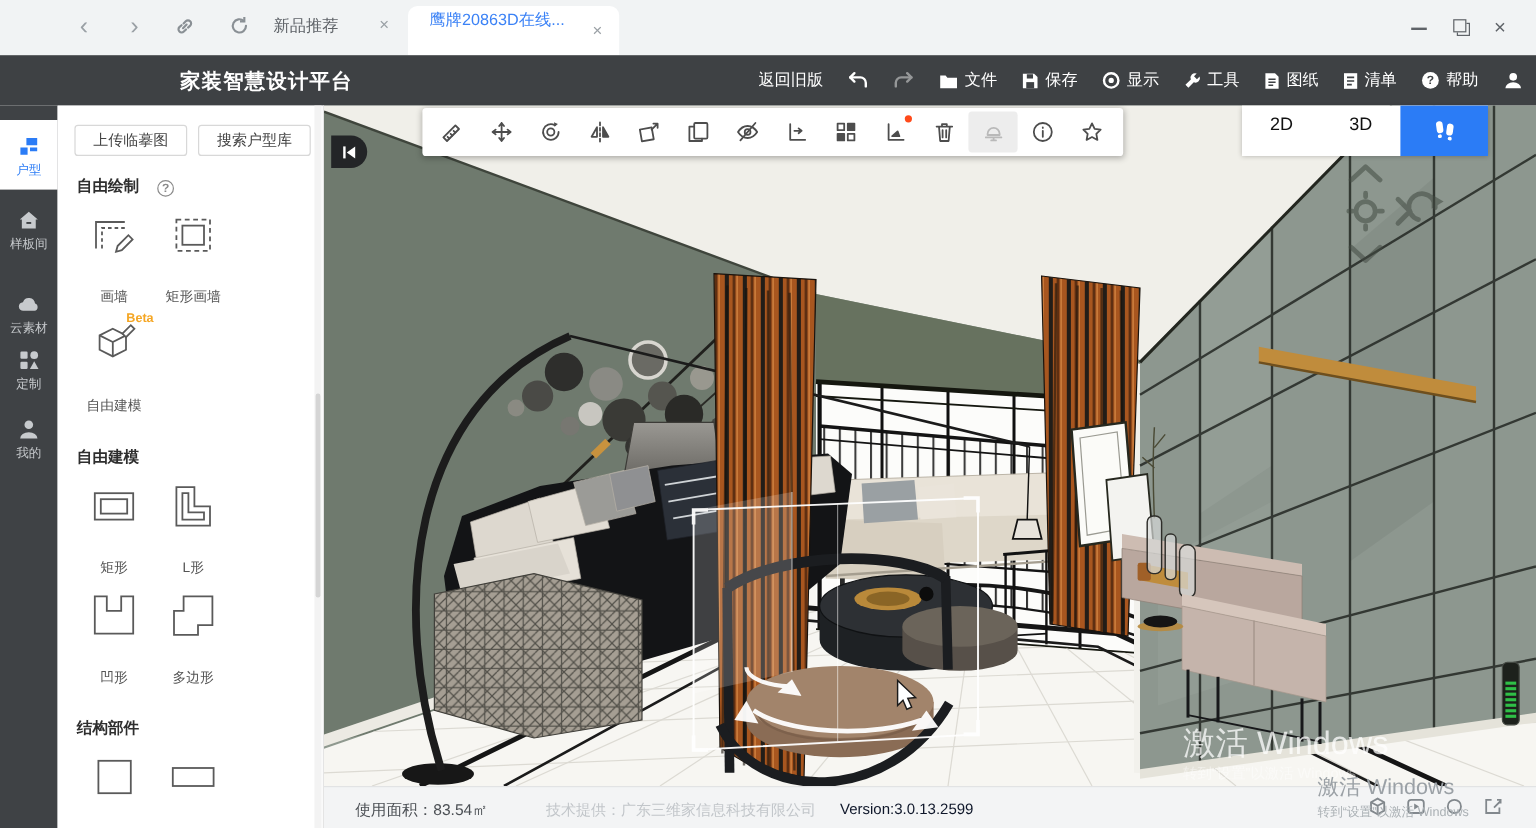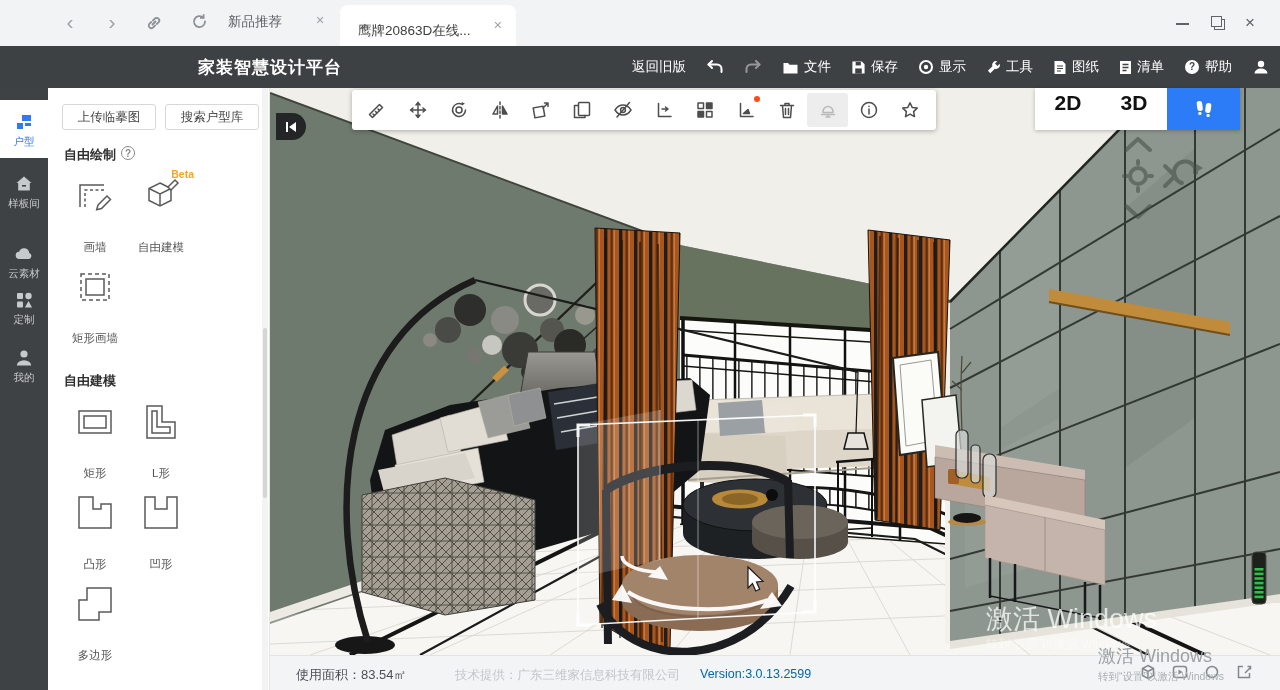--- a/index.html
+++ b/index.html
@@ -6,59 +6,59 @@
   html,body { width:1280px; height:690px; }
   body { font-family:"Liberation Sans", sans-serif; background:#fff; position:relative; overflow:hidden; }
   #root { position:absolute; inset:0; width:1280px; height:690px; }
 
   
   .browser-bar { position:absolute; left:0; top:0; width:1280px; height:46px; background:#f1f3f4; }
   .nav-ico { position:absolute; top:10px; color:#9aa0a5; font-size:21px; line-height:24px; width:24px; text-align:center; cursor:default; }
   .tab1 { position:absolute; left:185px; top:13px; font-size:13.5px; color:#5f6368; }
   .tab1-close { position:absolute; left:316px; top:12px; color:#9aa0a5; font-size:14px; }
   .tab2 { position:absolute; left:340px; top:5px; width:176px; height:41px; background:#fff; border-radius:8px 8px 0 0; }
-  .tab2-label { position:absolute; left:18px; top:17px; font-size:13.5px; color:#404040; }
+  .tab2-label { position:absolute; left:18px; top:3px; font-size:13.5px; color:#3b82f6; }
   .tab2-close { position:absolute; right:14px; top:12px; color:#9aa0a5; font-size:14px; }
   .win-btn { position:absolute; top:13px; width:20px; height:20px; }
   .win-min { left:1173px; } .win-min::after{ content:""; position:absolute; left:3px; top:10px; width:13px; height:2px; background:#5f6368;}
   .win-max { left:1207px; }
   .win-max i { position:absolute; left:4px; top:3px; width:11px; height:11px; border:1.6px solid #5f6368; background:#f1f3f4;}
   .win-max i.b { left:7px; top:6px; }
   .win-close { left:1240px; color:#5f6368; font-size:17px; text-align:center; line-height:20px;}
 
   
   .app-header { position:absolute; left:0; top:46px; width:1280px; height:42px; background:#3e4144; color:#fff; }
   .brand { position:absolute; left:14px; top:5px; }
   .brand-row { display:flex; align-items:center; gap:7px; }
   .brand-name { font-size:16px; font-weight:bold; letter-spacing:.5px;}
   .brand-sep { width:1px; height:14px; background:#8a8f93; }
   .brand-prod { font-size:14px; font-weight:bold; }
   .brand-sub { font-size:7.5px; color:#9aa0a6; margin-top:1px; letter-spacing:.2px;}
-  .app-title { position:absolute; left:150px; top:10px; font-size:17px; font-weight:bold; letter-spacing:1px;margin-left:48px; }
+  .app-title { position:absolute; left:150px; top:10px; font-size:17px; font-weight:bold; letter-spacing:1px; }
   .hmenu { position:absolute; right:10px; top:0; height:42px; display:flex; align-items:center; gap:20px; }
   .hmenu-item { display:flex; align-items:center; gap:5px; font-size:13.5px; color:#fff; cursor:default; }
   .hmenu-item svg { display:block; }
   .back-old { font-size:13.5px; }
   .dim { opacity:.45; }
 
   
   .rail { position:absolute; left:0; top:88px; width:48px; height:602px; background:#3f4245; }
   .rail-item { position:absolute; left:0; width:48px; text-align:center; color:#c7cacd; }
   .rail-item .ri-label { font-size:10.5px; margin-top:3px; }
   .rail-item svg { display:block; margin:0 auto; }
   .rail-item.active { background:#fff; color:#2b7cf6; padding-top:12px; height:58px; }
   .rail-item.active .ri-label{ color:#2b7cf6; }
 
   
   .panel { position:absolute; left:48px; top:88px; width:222px; height:602px; background:#fff; border-right:1px solid #e4e4e4; padding:16px 10px 0 14px; }
   .panel-scroll { position:absolute; right:1px; top:0; width:6px; height:602px; background:#f3f3f3; }
   .panel-scroll i { position:absolute; left:1px; top:240px; width:4px; height:170px; background:#d5d5d5; border-radius:2px;}
   .pbtn-row { display:flex; gap:9px; }
   .pbtn { width:94px; height:26px; border:1px solid #d8d8d8; border-radius:3px; background:#fff; font-size:12.5px; color:#444; font-family:inherit; }
-  .sec-title { margin:16px 0 10px 2px; font-size:13px; font-weight:bold; color:#2e2e2e; display:flex; align-items:flex-start; gap:5px;}
+  .sec-title { margin:16px 0 10px 2px; font-size:13px; font-weight:bold; color:#2e2e2e; display:flex; align-items:flex-end; gap:15px;}
   .help-circ { width:14px; height:14px; border:1.2px solid #8a8a8a; border-radius:50%; color:#8a8a8a; font-size:10px; font-weight:bold; text-align:center; line-height:13px; }
   .grid3 { display:flex; flex-wrap:wrap; }
   .gcell { width:66px; margin-bottom:10px; text-align:center; position:relative; }
   .gcell .gic { height:44px; display:flex; align-items:center; justify-content:center; }
   .gcell .glabel { font-size:11.5px; color:#555; margin-top:22px; }
   .beta-tag { position:absolute; right:0px; top:-6px; color:#f5a623; font-size:10.5px; font-weight:bold; }
   .ic { stroke:#5a5a5a; fill:none; stroke-width:1.5; }
 
   
   .canvas { position:absolute; left:270px; top:88px; width:1010px; height:567px; background:#8f998f; }
@@ -66,37 +66,37 @@
 
   
   .fl-toolbar { position:absolute; left:352px; top:90px; width:584px; height:40px; background:#fff; border-radius:3px; box-shadow:0 1px 5px rgba(0,0,0,.3); display:flex; align-items:center; padding:0 4px; }
   .tbi { position:relative; width:41px; height:34px; display:flex; align-items:center; justify-content:center; border-radius:3px; }
   .tbi svg { stroke:#4d4d4d; fill:none; stroke-width:1.5; stroke-linecap:round; stroke-linejoin:round; }
   .tbi.muted { background:#ededed; } .tbi.muted svg { stroke:#b9b9b9; }
   .red-dot { position:absolute; right:6px; top:3px; width:6px; height:6px; border-radius:50%; background:#ff4a1a; }
 
   
   .mode-toggle { position:absolute; left:1035px; top:88px; width:205px; height:42px; display:flex; background:#fff; box-shadow:0 1px 4px rgba(0,0,0,.25); }
-  .mode-btn { width:66px; height:30px; font-size:21px; font-weight:bold; color:#111; display:flex; align-items:center; justify-content:center; }
+  .mode-btn { width:66px; height:30px; font-size:15px; font-weight:normal; color:#111; display:flex; align-items:center; justify-content:center; }
   .mode-walk { width:73px; height:42px; background:#2b7cf6; display:flex; align-items:center; justify-content:center; }
 
   
   .side-tools { position:absolute; left:1228px; top:310px; width:52px; height:178px; background:#fff; border-radius:10px 0 0 10px; box-shadow:0 1px 6px rgba(0,0,0,.25); display:flex; flex-direction:column; align-items:center; padding-top:14px; gap:13px; }
   .st-item { text-align:center; }
   .st-item svg { display:block; margin:0 auto 3px; stroke:#3c3c3c; fill:none; stroke-width:1.5; }
   .st-label { font-size:10.5px; color:#3c3c3c; }
 
   
   .collapse-tab { position:absolute; left:276px; top:113px; width:30px; height:27px; background:#232527; border-radius:0 14px 14px 0; display:flex; align-items:center; justify-content:center; }
 
   
   .status-bar { position:absolute; left:270px; top:655px; width:1010px; height:35px; background:#f3f4f5; border-top:1px solid #e2e3e4; }
   .st-area { position:absolute; left:26px; top:10px; font-size:13px; color:#4c5055; }
   .st-provider { position:absolute; left:185px; top:11px; font-size:12.5px; color:#c2c6ca; }
-  .st-version { position:absolute; left:430px; top:11px; font-size:12.5px; color:#0369a1; }
+  .st-version { position:absolute; left:430px; top:11px; font-size:12.5px; color:#0f172a; }
   .st-icons { position:absolute; right:28px; top:8px; display:flex; gap:16px; }
   .st-icons svg { stroke:#82888d; fill:none; stroke-width:1.5; }
 
   
   .wm-bar { position:absolute; left:1098px; top:644px; width:175px; pointer-events:none; z-index:30; }
   .wm-bar .l1 { font-size:18px; color:#9ba1a6; }
   .wm-bar .l2 { font-size:10.5px; color:#aab0b4; margin-top:2px; }
 </style>
 </head>
 <body>
@@ -265,39 +265,39 @@
         <div class="gic">
             <svg width="44" height="44" viewBox="0 0 44 44" class="ic">
               <path d="M7 33V11h24"></path>
               <path d="M12 33V16h19" stroke-dasharray="3 2.5"></path>
               <path d="M25 31l9-9 3.5 3.5-9 9-4.8 1.3z"></path>
             </svg>
           </div>
         <div class="glabel">画墙</div>
       </div>
       <div class="gcell">
+        <div class="gic">
+            <svg width="44" height="44" viewBox="0 0 44 44" class="ic">
+              <rect x="8" y="9" width="28" height="26" stroke-dasharray="4 3"></rect>
+              <rect x="13" y="14" width="18" height="16"></rect>
+            </svg>
+          </div>
+        <div class="glabel">矩形画墙</div>
+      </div>
+      <div class="gcell">
         <span class="beta-tag">Beta</span>
         <div class="gic">
             <svg width="44" height="44" viewBox="0 0 44 44" class="ic">
               <path d="M21 9l11 5.5v12L21 32l-11-5.5v-12z"></path>
               <path d="M10 14.5l11 5.5 11-5.5M21 20v12"></path>
               <path d="M29 13l7-7 3 3-7 7z" fill="#fff"></path>
             </svg>
           </div>
         <div class="glabel">自由建模</div>
       </div>
-      <div class="gcell">
-        <div class="gic">
-            <svg width="44" height="44" viewBox="0 0 44 44" class="ic">
-              <rect x="8" y="9" width="28" height="26" stroke-dasharray="4 3"></rect>
-              <rect x="13" y="14" width="18" height="16"></rect>
-            </svg>
-          </div>
-        <div class="glabel">矩形画墙</div>
-      </div>
     </div>
 
     <div class="sec-title">
         <span>自由建模</span>
       </div>
     <div class="grid3">
       <div class="gcell">
         <div class="gic">
             <svg width="44" height="44" viewBox="0 0 44 44" class="ic">
               <rect x="6" y="11" width="32" height="22"></rect>
@@ -307,28 +307,20 @@
         <div class="glabel">矩形</div>
       </div>
       <div class="gcell">
         <div class="gic">
             <svg width="44" height="44" viewBox="0 0 44 44" class="ic">
               <path d="M8 6h15v16h13v16H8z"></path>
               <path d="M13 11h5v16h13v6H13z"></path>
             </svg>
           </div>
         <div class="glabel">L形</div>
-      </div>
-      <div class="gcell">
-        <div class="gic">
-            <svg width="44" height="44" viewBox="0 0 44 44" class="ic" stroke-width="2">
-              <path d="M6 6h14v12h8v-5h10v24H6z"></path>
-            </svg>
-          </div>
-        <div class="glabel">凸形</div>
       </div>
       <div class="gcell">
         <div class="gic">
             <svg width="44" height="44" viewBox="0 0 44 44" class="ic" stroke-width="2">
               <path d="M6 6h10v12h12V6h10v31H6z"></path>
             </svg>
           </div>
         <div class="glabel">凹形</div>
       </div>
       <div class="gcell">

